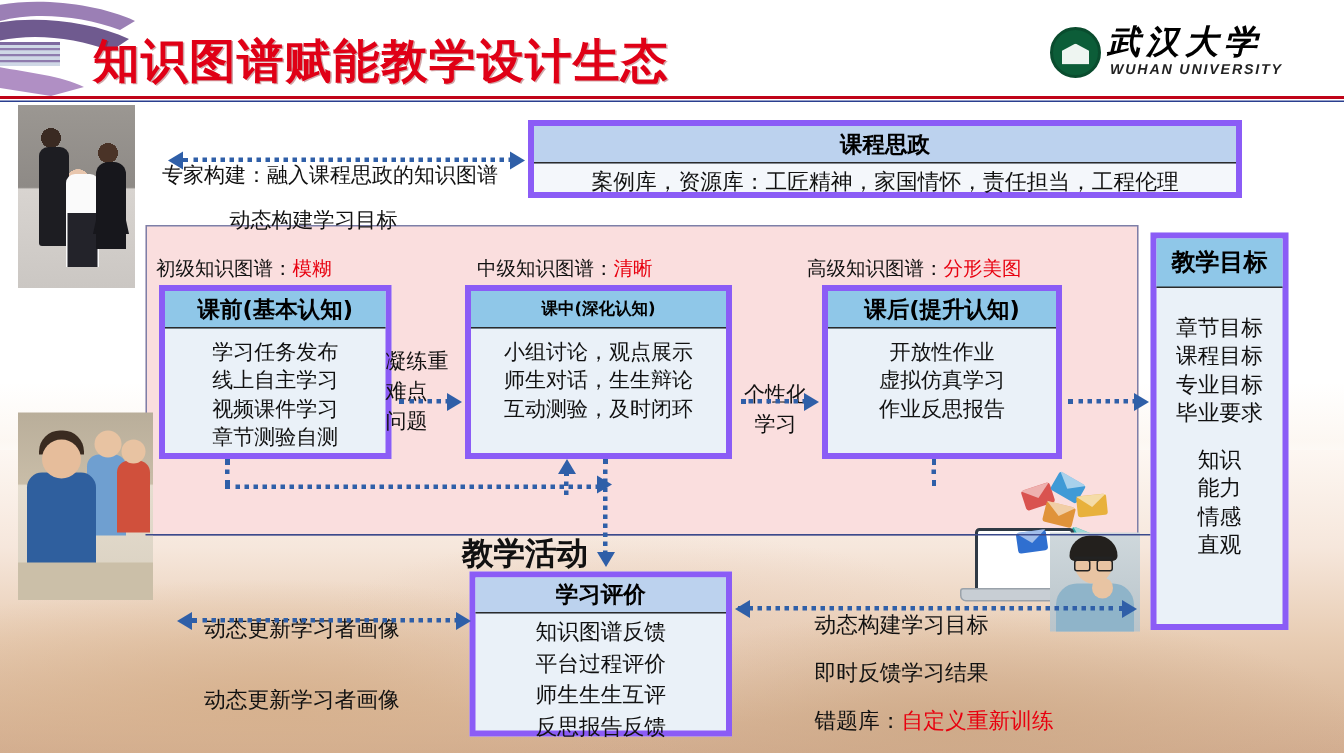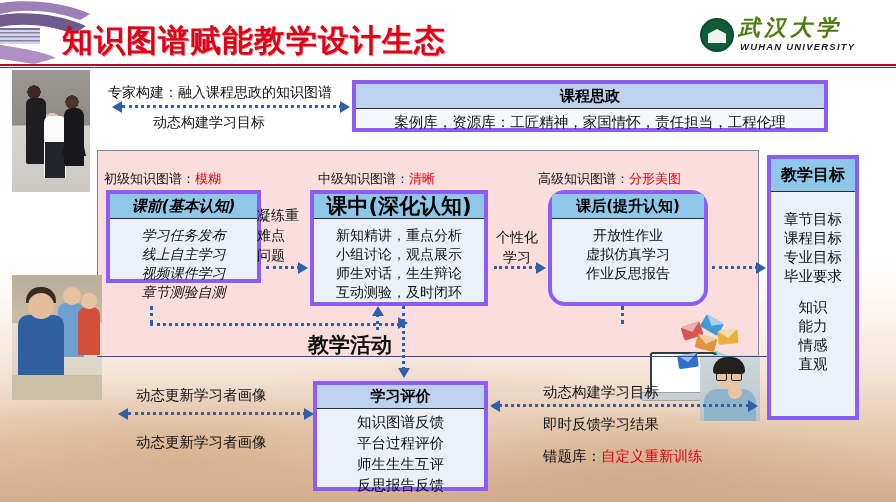--- a/index.html
+++ b/index.html
@@ -36,21 +36,21 @@
     position:absolute;left:62px;top:20px;z-index:8;
     font-family:"DejaVu Sans","Liberation Sans",sans-serif;
     font-size:31px;font-weight:bold;color:#e00016;letter-spacing:1px;
     text-shadow:1px 1px 0 rgba(120,0,10,.35);white-space:nowrap;
   }
   .logo{position:absolute;left:700px;top:14px;width:160px;height:42px;z-index:8;}
   .logo-badge{position:absolute;left:0;top:4px;width:30px;height:30px;border-radius:50%;
      background:#0c5d38;border:2px solid #0a4c2e;}
   .logo-badge:after{content:"";position:absolute;left:6px;top:9px;width:18px;height:14px;
      background:#eef5f1;clip-path:polygon(50% 0,100% 34%,100% 100%,0 100%,0 34%);}
-  .logo-cn{position:absolute;left:38px;top:-1px;font-size:22px;font-weight:bold;color:#4d7c0f;
+  .logo-cn{position:absolute;left:38px;top:-1px;font-size:22px;font-weight:bold;color:#000000;
      font-family:"DejaVu Serif","Liberation Serif",serif;letter-spacing:4px;font-style:italic;}
   .logo-en{position:absolute;left:40px;top:27px;font-size:9.5px;font-weight:bold;color:#222;
      letter-spacing:1.2px;font-style:italic;}
 
   
   .photo{position:absolute;z-index:3;background-size:cover;}
   .photo-team{left:12px;top:70px;width:78px;height:122px;
     background:
       radial-gradient(circle 12px at 22px 22px,#3a2a22 55%,transparent 56%),
       radial-gradient(circle 13px at 40px 50px,#e8c6ad 55%,transparent 56%),
@@ -114,46 +114,46 @@
   .stage-label{position:absolute;z-index:7;font-size:13px;color:#111;white-space:nowrap;
     font-family:"DejaVu Sans","Liberation Sans",sans-serif;}
   .stage-label em{font-style:normal;color:#e8000f;}
 
   
   #cs-box{left:352px;top:80px;width:476px;height:52px;background:#f4f7fb;}
   #cs-box .box-head{height:24px;line-height:24px;font-size:15px;background:#bcd2ee;}
   #cs-box .box-body{height:27px;line-height:27px;font-size:14.5px;}
 
   
-  #pre-box{left:106px;top:190px;width:155px;height:93px;font-style:italic;}
+  #pre-box{left:106px;top:190px;width:155px;height:116px;}
   #pre-box .box-head{height:24px;line-height:24px;font-size:15px;}
   #pre-box .box-body{padding-top:7px;font-size:14px;line-height:19px;}
 
   #mid-box{left:310px;top:190px;width:178px;height:116px;}
-  #mid-box .box-head{height:24px;line-height:24px;font-size:21px;}
+  #mid-box .box-head{height:24px;line-height:24px;font-size:11px;}
   #mid-box .box-body{padding-top:7px;font-size:14px;line-height:19px;}
 
-  #post-box{left:548px;top:190px;width:160px;height:116px;border-radius:17px;}
+  #post-box{left:548px;top:190px;width:160px;height:116px;}
   #post-box .box-head{height:24px;line-height:24px;font-size:15px;}
   #post-box .box-body{padding-top:7px;font-size:14px;line-height:19px;}
 
   
   #goal-box{left:767px;top:155px;width:92px;height:265px;z-index:6;}
   #goal-box .box-head{height:32px;line-height:32px;font-size:16px;}
   #goal-box .box-body{padding-top:18px;font-size:14.5px;line-height:19px;}
   #goal-box .gap{height:12px;}
 
   
   #eval-box{left:313px;top:381px;width:175px;height:110px;}
   #eval-box .box-head{height:23px;line-height:23px;font-size:15px;background:#bcd2ee;}
   #eval-box .box-body{padding-top:3px;font-size:14.5px;line-height:21px;}
 
   
   .txt{position:absolute;z-index:7;color:#111;white-space:nowrap;
-    font-family:Liberation Mono, monospace;}
+    font-family:Liberation Sans, sans-serif;margin-top:24px;}
 
   #lbl-expert{left:108px;top:84px;font-size:14px;}
   #lbl-dyn-goal{left:153px;top:114px;font-size:14px;}
   #lbl-condense{left:257px;top:206px;font-size:14px;line-height:20px;text-align:left;}
   #lbl-personal{left:492px;top:228px;font-size:14px;line-height:20px;text-align:center;width:50px;white-space:normal;}
   #lbl-activity{left:308px;top:331px;font-size:21px;font-weight:bold;}
   #lbl-fb1{left:136px;top:386px;font-size:14.5px;}
   #lbl-fb2{left:136px;top:433px;font-size:14.5px;}
   #lbl-push1{left:543px;top:383px;font-size:14.5px;}
   #lbl-push2{left:543px;top:415px;font-size:14.5px;}
@@ -267,21 +267,20 @@
       <div>学习任务发布</div>
       <div>线上自主学习</div>
       <div>视频课件学习</div>
       <div>章节测验自测</div>
     </div>
   </div>
 
   <div class="box" id="mid-box">
     <div class="box-head">课中(深化认知)</div>
     <div class="box-body">
-      <div>新知精讲，重点分析</div>
       <div>小组讨论，观点展示</div>
       <div>师生对话，生生辩论</div>
       <div>互动测验，及时闭环</div>
     </div>
   </div>
 
   <div class="box" id="post-box">
     <div class="box-head">课后(提升认知)</div>
     <div class="box-body">
       <div>开放性作业</div>

